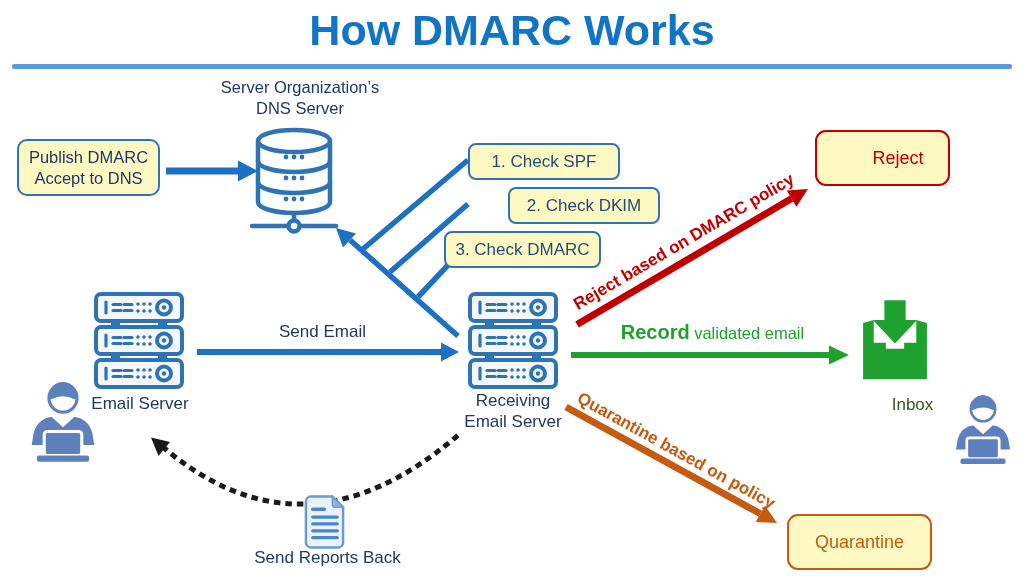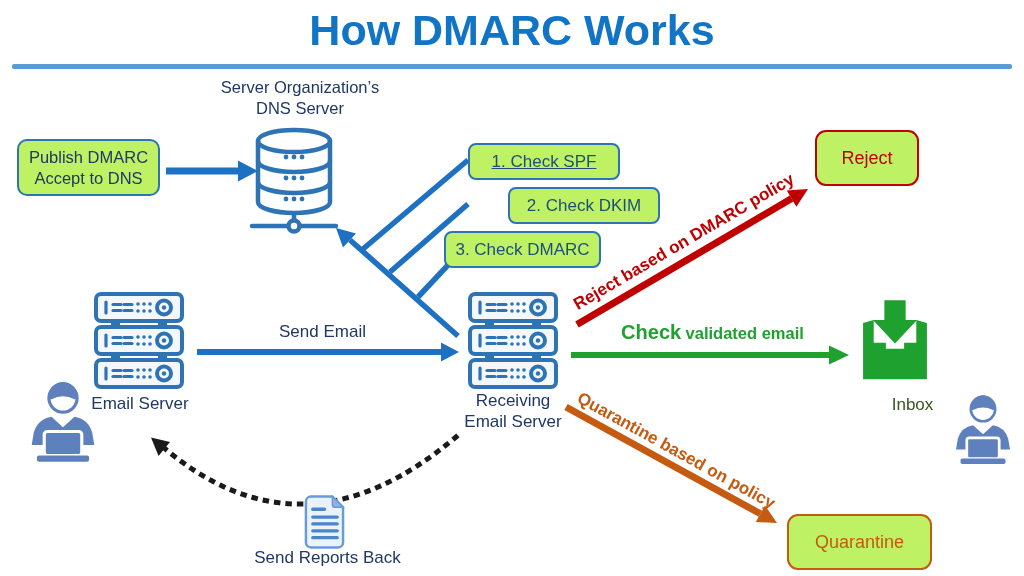--- a/index.html
+++ b/index.html
@@ -7,31 +7,31 @@
   #stage{position:relative;width:1024px;height:576px;background:#ffffff;overflow:hidden;}
   .abs{position:absolute;}
   #title{left:0;top:6px;width:1024px;text-align:center;font-size:43px;font-weight:bold;color:var(--title_blue);letter-spacing:0px;}
   #title-rule{left:12px;top:64px;width:1000px;height:5px;background:var(--underline_blue);border-radius:2px;}
   .navy-label{color:var(--dark_navy);font-size:17px;line-height:1.25;text-align:center;}
   #dns-label{left:190px;top:77px;width:220px;font-size:16.5px;}
   #sending-label{left:64px;top:393px;width:152px;}
   #receiving-label{left:434px;top:390px;width:158px;}
   #send-email-label{left:245px;top:321px;width:155px;}
   #reports-label{left:235px;top:547px;width:185px;}
-  .outline-box{display:flex;align-items:center;justify-content:center;text-align:center;background:#bef264;}
+  .outline-box{display:flex;align-items:center;justify-content:center;text-align:center;background:#fef9c3;}
   #publish-box{left:17px;top:139px;width:139px;height:53px;border:2.5px solid var(--border_blue);border-radius:10px;color:var(--dark_navy);font-size:16.5px;line-height:1.22;}
   .check-box{height:33px;border:2.5px solid var(--border_blue);border-radius:8px;color:var(--check_text);font-size:17px;}
-  #check-1{left:468px;top:143px;width:148px;text-decoration:underline;}
+  #check-1{left:468px;top:143px;width:148px;}
   #check-2{left:468px;top:187px;width:148px;margin-left:40px;}
   #check-3{left:444px;top:231px;width:153px;}
-  #reject-box{left:815px;top:130px;width:100px;height:52px;border:2.5px solid var(--red);border-radius:11px;color:var(--red);font-size:18px;}
+  #reject-box{left:815px;top:130px;width:100px;height:52px;border:2.5px solid var(--red);border-radius:11px;color:var(--red);font-size:18px;padding-left:31px;}
   #quarantine-box{left:787px;top:514px;width:141px;height:52px;border:2.5px solid var(--orange);border-radius:11px;color:var(--orange);font-size:18px;}
   #accept-label{left:590px;top:321px;width:245px;text-align:center;color:var(--green);white-space:nowrap;}
   #accept-label .big{font-size:20px;font-weight:600;}
-  #accept-label .small{font-size:16.5px;font-weight:bold;}
+  #accept-label .small{font-size:16.5px;}
   .rot-label{text-align:center;font-size:17px;font-weight:600;white-space:nowrap;}
   #reject-flow-label{left:549px;top:232px;width:270px;color:var(--red);transform:rotate(-30.4deg);}
   #quarantine-flow-label{left:551px;top:441px;width:250px;color:var(--orange);transform:rotate(28.9deg);}
   #inbox-label{left:860px;top:395px;width:105px;text-align:center;font-size:17px;color:var(--inbox_green);}
   svg{display:block;}
 </style>
 </head>
 <body>
 
 <div id="stage">
@@ -252,21 +252,21 @@
     <div>Email Server</div>
   </div>
   <div id="receiving-label" class="abs navy-label">
     <div>Receiving</div>
     <div>Email Server</div>
   </div>
 
   <div id="send-email-label" class="abs navy-label">Send Email</div>
   <div id="reject-flow-label" class="abs rot-label">Reject based on DMARC policy</div>
   <div id="accept-label" class="abs">
-    <span class="big">Check</span>
+    <span class="big">Record</span>
     <span class="small">validated email</span>
   </div>
   <div id="quarantine-flow-label" class="abs rot-label">Quarantine based on policy</div>
   <div id="reports-label" class="abs navy-label">Send Reports Back</div>
 
   <div id="reject-box" class="abs outline-box">
     <span>Reject</span>
   </div>
   <div id="quarantine-box" class="abs outline-box">
     <span>Quarantine</span>

